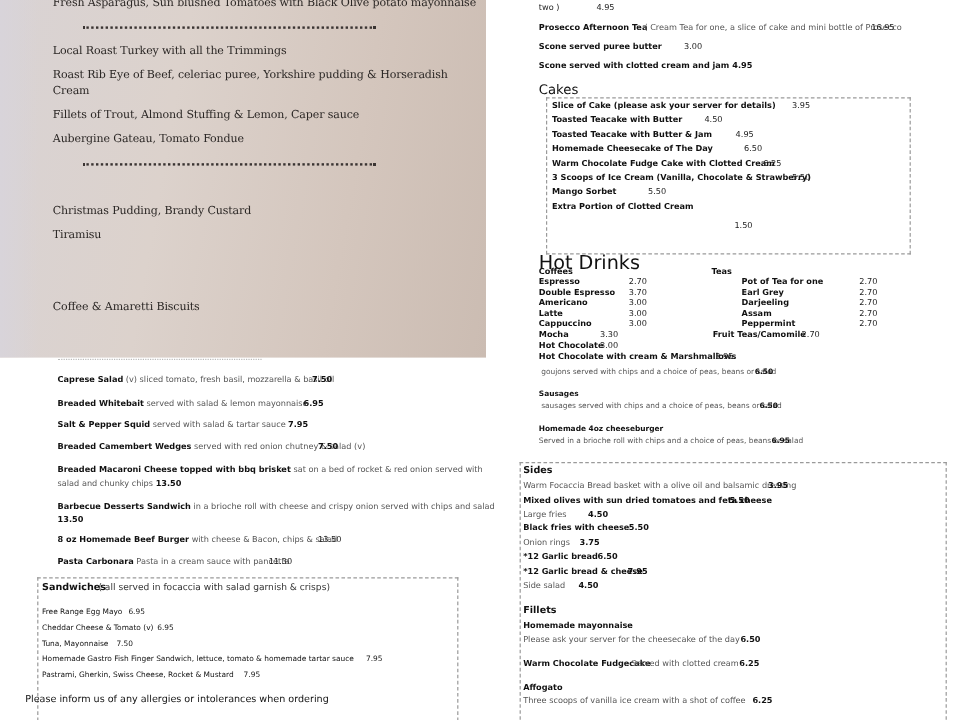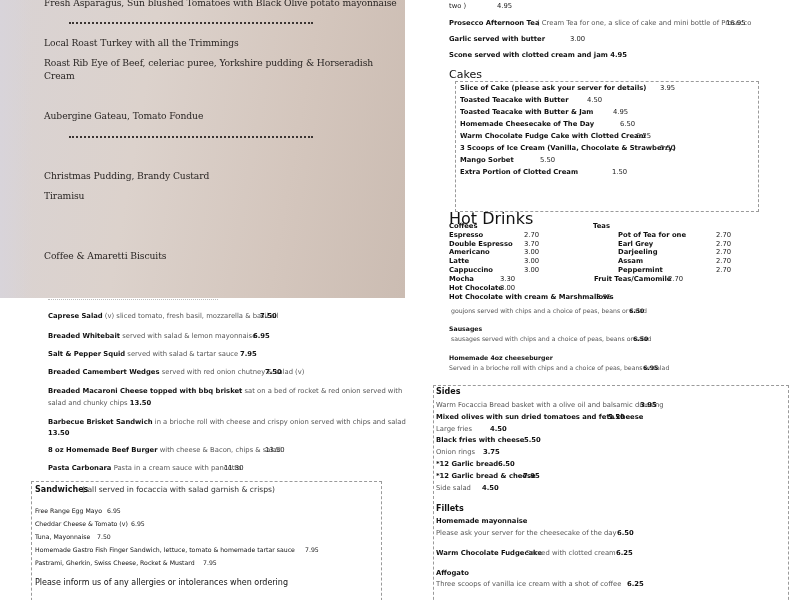--- a/index.html
+++ b/index.html
@@ -33,36 +33,37 @@
 </head>
 <body>
 
 <div class="photo">
   <div class="edge"></div>
   <div class="line" style="top:-3px">Fresh Asparagus, Sun blushed Tomatoes with Black Olive potato mayonnaise</div>
   <div class="dots" style="top:22px"></div>
   <div class="line" style="top:37px">Local Roast Turkey with all the Trimmings</div>
   <div class="line" style="top:57px">Roast Rib Eye of Beef, celeriac puree, Yorkshire pudding &amp; Horseradish</div>
   <div class="line" style="top:70px">Cream</div>
+  <div class="line" style="top:90px">Fillets of Trout, Almond Stuffing &amp; Lemon, Caper sauce</div>
   <div class="line" style="top:110px">Aubergine Gateau, Tomato Fondue</div>
   <div class="dots" style="top:136px"></div>
   <div class="line" style="top:170px">Christmas Pudding, Brandy Custard</div>
   <div class="line" style="top:190px">Tiramisu</div>
   <div class="line" style="top:250px">Coffee &amp; Amaretti Biscuits</div>
 </div>
 
 <div class="scan">
   <span class="abs sm" style="left:449px;top:2px">two )</span>
   <span class="abs sm" style="left:497px;top:2px">4.95</span>
 
   <span class="abs sm b" style="left:449px;top:19px">Prosecco  Afternoon Tea</span>
   <span class="abs sm lt" style="left:537px;top:19px">( Cream Tea for one, a slice of cake and mini bottle of Prosecco</span>
   <span class="abs sm" style="left:726px;top:19px">16.95</span>
 
-  <span class="abs sm b" style="left:449px;top:35px">Garlic served with butter</span>
+  <span class="abs sm b" style="left:449px;top:35px">Scone served puree butter</span>
   <span class="abs sm" style="left:570px;top:35px">3.00</span>
   <span class="abs sm b" style="left:449px;top:51px">Scone served with clotted cream and jam 4.95</span>
 </div>
 
 <div class="scan">
   <span class="abs h" style="left:449px;top:68px;font-weight:normal;font-size:11px">Cakes</span>
   <div class="dashbox" style="left:455px;top:81px;width:304px;height:131px"></div>
   <div id="cakes-list">
       <span class="abs sm b" style="left:460px;top:84px">Slice of Cake (please ask your server for details)</span>
       <span class="abs sm" style="left:660px;top:84px">3.95</span>
@@ -72,21 +73,21 @@
       <span class="abs sm" style="left:613px;top:108px">4.95</span>
       <span class="abs sm b" style="left:460px;top:120px">Homemade Cheesecake of The Day</span>
       <span class="abs sm" style="left:620px;top:120px">6.50</span>
       <span class="abs sm b" style="left:460px;top:132px">Warm Chocolate Fudge Cake with Clotted Cream</span>
       <span class="abs sm" style="left:636px;top:132px">6.25</span>
       <span class="abs sm b" style="left:460px;top:144px">3 Scoops of Ice Cream (Vanilla, Chocolate &amp; Strawberry)</span>
       <span class="abs sm" style="left:660px;top:144px">5.50</span>
       <span class="abs sm b" style="left:460px;top:156px">Mango Sorbet</span>
       <span class="abs sm" style="left:540px;top:156px">5.50</span>
       <span class="abs sm b" style="left:460px;top:168px">Extra Portion of Clotted Cream</span>
-      <span class="abs sm" style="left:612px;top:168px">1.50</span>
+      <span class="abs sm" style="left:612px;top:184px">1.50</span>
     </div>
 </div>
 
 <div class="scan">
   <span class="abs h" style="left:449px;top:209px;font-weight:normal;font-size:16px">Hot Drinks</span>
   <span class="abs sm b" style="left:449px;top:222px">Coffees</span>
   <span class="abs sm b" style="left:593px;top:222px">Teas</span>
   <div id="coffee-list">
       <span class="abs sm b" style="left:449px;top:231px">Espresso</span>
       <span class="abs sm" style="left:524px;top:231px">2.70</span>
@@ -184,21 +185,21 @@
 
   <span class="abs sm" style="left:48px;top:387px">
     <span class="b">Breaded Macaroni Cheese  topped with bbq brisket</span><span class="lt"> sat on a bed of rocket &amp; red onion served with</span>
   </span>
   <span class="abs sm" style="left:48px;top:399px">
     <span class="lt">salad and chunky chips</span>
     <span class="b">13.50</span>
   </span>
 
   <span class="abs sm" style="left:48px;top:418px">
-    <span class="b">Barbecue Brisket Sandwich</span><span class="lt"> in a brioche roll with cheese and crispy onion served with chips and salad</span>
+    <span class="b">Barbecue Desserts Sandwich</span><span class="lt"> in a brioche roll with cheese and crispy onion served with chips and salad</span>
   </span>
   <span class="abs sm b" style="left:48px;top:429px">13.50</span>
 
   <span class="abs sm" style="left:48px;top:446px">
     <span class="b">8 oz Homemade Beef Burger</span><span class="lt"> with cheese &amp; Bacon, chips &amp; salad</span>
   </span>
   <span class="abs sm" style="left:265px;top:446px">13.50</span>
 
   <span class="abs sm" style="left:48px;top:464px">
     <span class="b">Pasta Carbonara</span><span class="lt">  Pasta in a cream sauce with pancetta</span>
@@ -215,14 +216,14 @@
       <span class="abs xs" style="left:107px;top:507px">6.95</span>
       <span class="abs xs b" style="left:35px;top:520px;font-weight:normal;color:#111">Cheddar Cheese &amp; Tomato (v)</span>
       <span class="abs xs" style="left:131px;top:520px">6.95</span>
       <span class="abs xs b" style="left:35px;top:533px;font-weight:normal;color:#111">Tuna, Mayonnaise</span>
       <span class="abs xs" style="left:97px;top:533px">7.50</span>
       <span class="abs xs b" style="left:35px;top:546px;font-weight:normal;color:#111">Homemade Gastro Fish Finger Sandwich, lettuce, tomato &amp; homemade tartar sauce</span>
       <span class="abs xs" style="left:305px;top:546px">7.95</span>
       <span class="abs xs b" style="left:35px;top:559px;font-weight:normal;color:#111">Pastrami, Gherkin, Swiss Cheese, Rocket &amp; Mustard</span>
       <span class="abs xs" style="left:203px;top:559px">7.95</span>
     </div>
-  <span class="abs" style="left:35px;top:578px;font-size:8px;color:#111">Please inform us of any allergies or intolerances when ordering</span>
+  <span class="abs" style="left:21px;top:578px;font-size:8px;color:#111">Please inform us of any allergies or intolerances when ordering</span>
 </div>
 
 </body></html>

